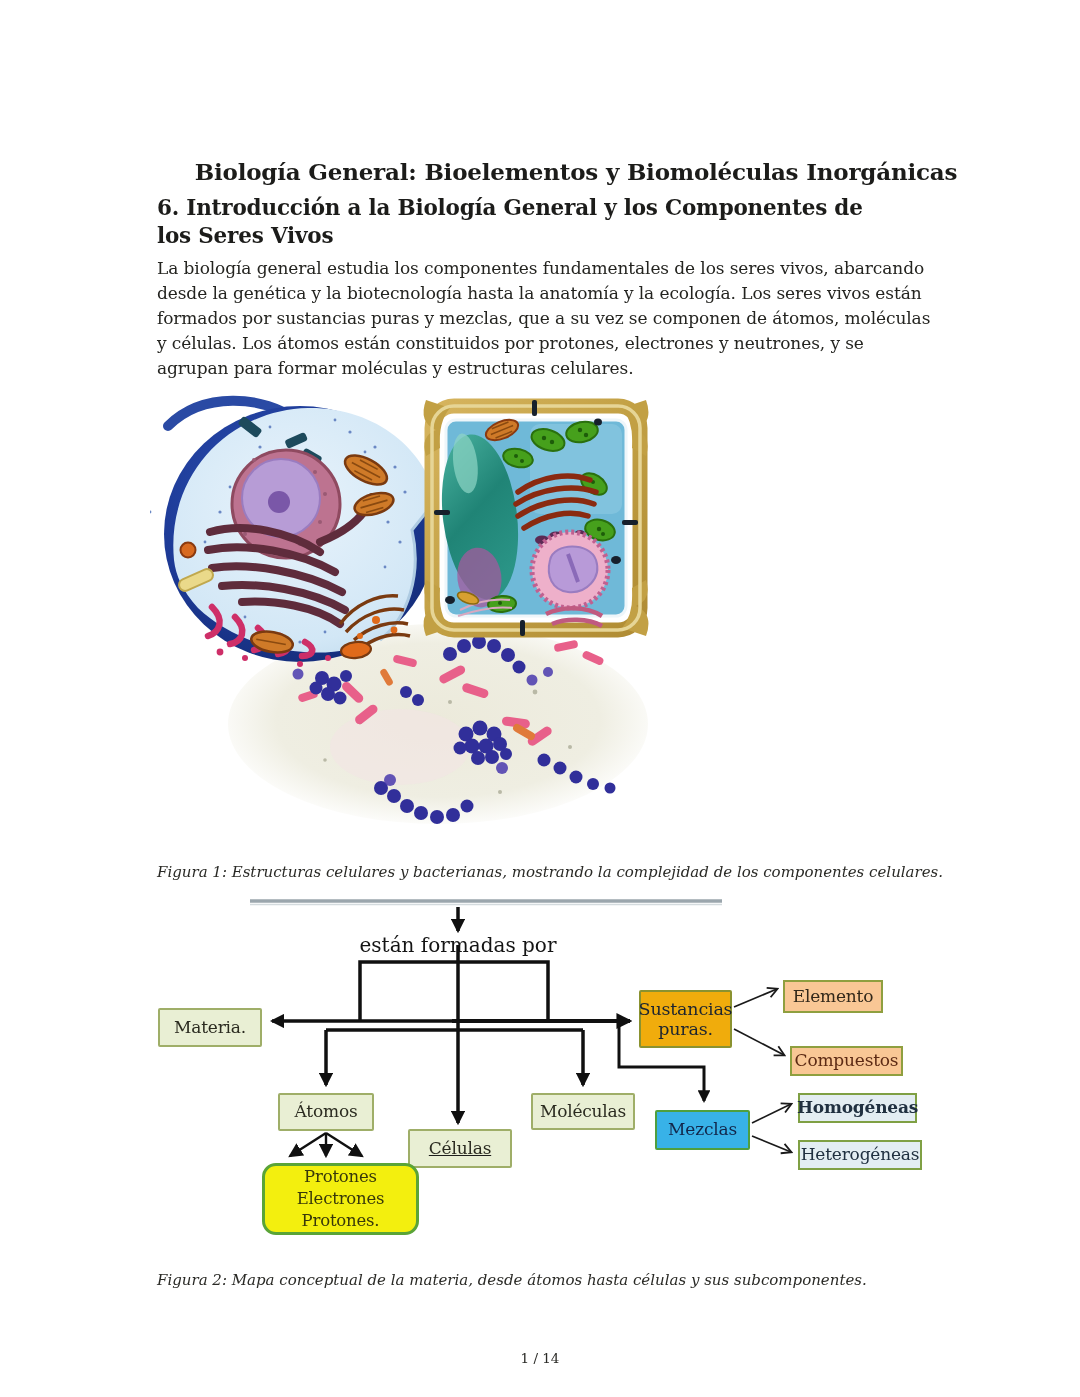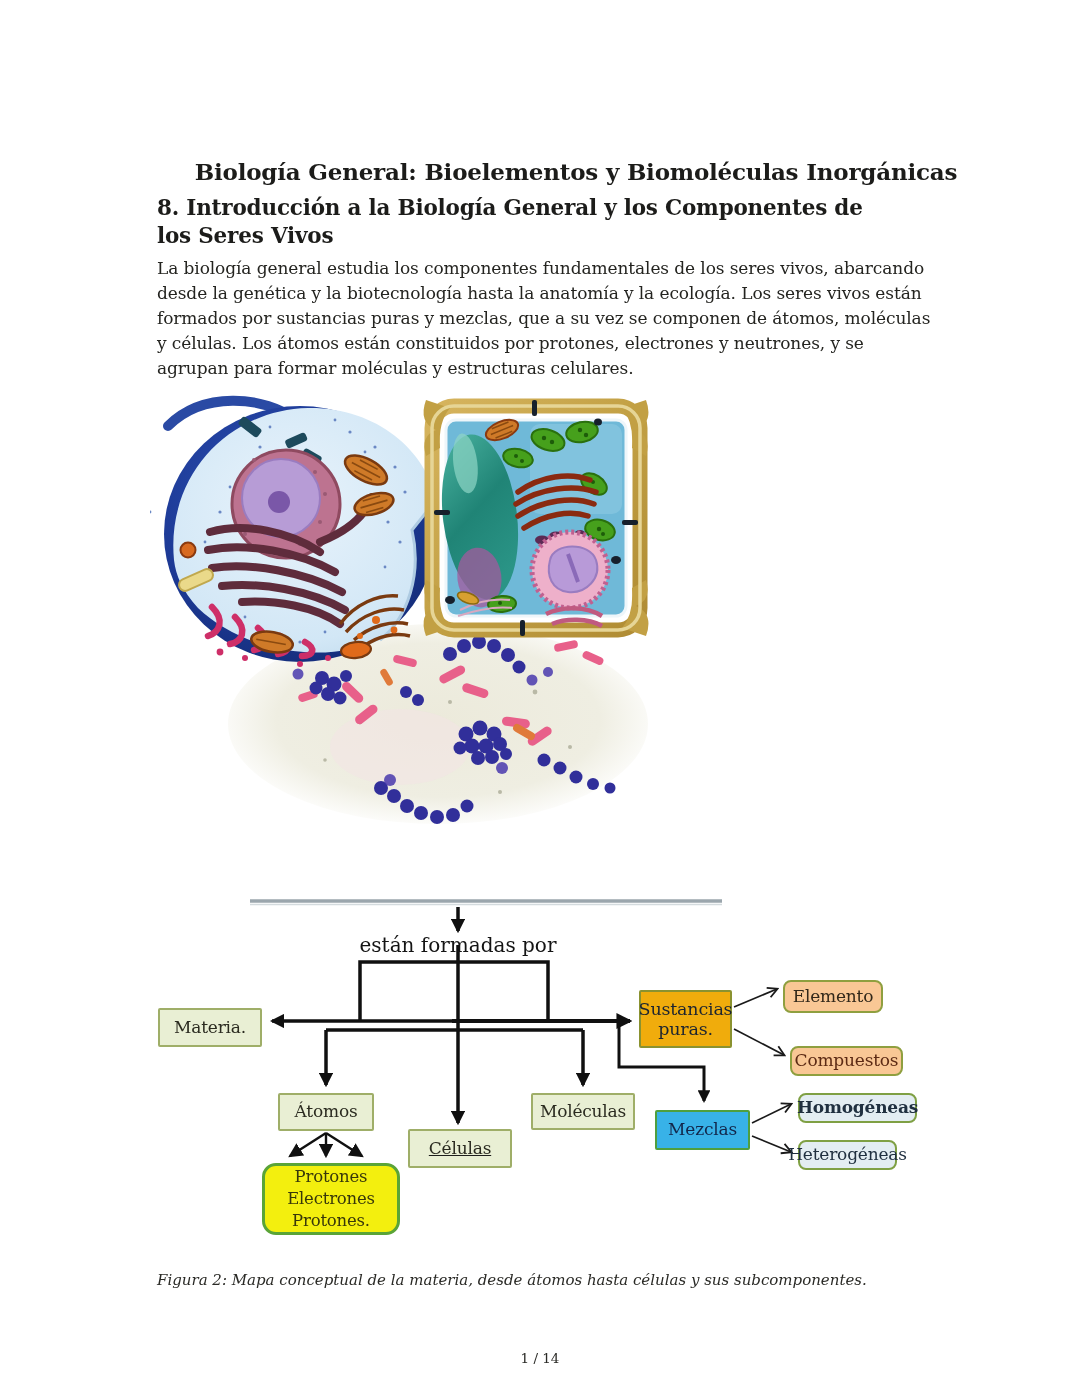--- a/index.html
+++ b/index.html
@@ -34,31 +34,31 @@
   .node{
     position:absolute;display:flex;align-items:center;justify-content:center;
     text-align:center;font-size:17px;line-height:1.15;box-sizing:border-box;
     letter-spacing:-0.2px;
   }
   .connector-label{
     position:absolute;left:188px;top:40px;width:240px;text-align:center;
     font-size:20px;color:#141414;letter-spacing:0px;
   }
   .sq{border-radius:2px;}
-  .rd{border-radius:8px;}
+  .rd{border-radius:0;}
   .rd-lg{border-radius:14px;}
 </style>
 </head>
 <body>
 
 <div class="page">
 
   <div class="abs doc-title">Biología General: Bioelementos y Biomoléculas Inorgánicas</div>
 
-  <div class="abs section-heading">8. Introducción a la Biología General y los Componentes de los Seres Vivos</div>
+  <div class="abs section-heading">6. Introducción a la Biología General y los Componentes de los Seres Vivos</div>
 
   <div class="abs body-par">La biología general estudia los componentes fundamentales de los seres vivos, abarcando desde la genética y la biotecnología hasta la anatomía y la ecología. Los seres vivos están formados por sustancias puras y mezclas, que a su vez se componen de átomos, moléculas y células. Los átomos están constituidos por protones, electrones y neutrones, y se agrupan para formar moléculas y estructuras celulares.</div>
 
   <div class="abs figure1">
     <svg width="500" height="468" viewBox="0 0 500 468">
       <defs>
         <radialGradient id="gBody" cx="40%" cy="35%" r="75%">
           <stop offset="0%" stop-color="#2d51b4"></stop>
             <stop offset="60%" stop-color="#1d3a96"></stop>
             <stop offset="100%" stop-color="#122a74"></stop>
@@ -361,20 +361,21 @@
             <rect x="472" y="128" width="16" height="5" rx="2"></rect>
             <rect x="370" y="228" width="5" height="16" rx="2"></rect>
             <ellipse cx="300" cy="208" rx="5" ry="4"></ellipse>
             <ellipse cx="466" cy="168" rx="5" ry="4"></ellipse>
             <ellipse cx="448" cy="30" rx="4" ry="3.5"></ellipse>
         </g>
       </g>
     </svg>
   </div>
 
+  <div class="abs fig-caption caption-1">Figura 1: Estructuras celulares y bacterianas, mostrando la complejidad de los componentes celulares.</div>
 
   <div class="abs diagram">
     <svg class="lines" viewBox="0 0 790 357">
       <defs>
         <marker id="mSolid" viewBox="0 0 10 10" refX="8.5" refY="5" markerWidth="4.2" markerHeight="4.2" orient="auto" markerUnits="strokeWidth">
           <path d="M0,0 L10,5 L0,10 Z" fill="#101010"></path>
         </marker>
         <marker id="mSolidSm" viewBox="0 0 10 10" refX="8.5" refY="5" markerWidth="6" markerHeight="6" orient="auto" markerUnits="strokeWidth">
           <path d="M0,0 L10,5 L0,10 Z" fill="#101010"></path>
         </marker>
@@ -440,24 +441,24 @@
     </div>
     <div class="node sq" style="left: 381px; top: 200px; width: 104px; height: 37px; border: 2px solid rgb(159, 174, 104); background-color: rgb(233, 239, 212);">
       <span style="color: rgb(43, 43, 32);">Moléculas</span>
     </div>
     <div class="node sq" style="left: 505px; top: 217px; width: 95px; height: 40px; border: 2.5px solid rgb(79, 159, 63); background-color: rgb(56, 178, 232);">
       <span style="color: rgb(18, 38, 74);">Mezclas</span>
     </div>
     <div class="node rd" style="left: 648px; top: 200px; width: 119px; height: 30px; border: 2px solid rgb(127, 160, 68); background-color: rgb(227, 237, 242); font-weight: bold;">
       <span style="color: rgb(32, 48, 64);">Homogéneas</span>
     </div>
-    <div class="node rd" style="left: 648px; top: 247px; width: 99px; height: 30px; border: 2px solid rgb(127, 160, 68); background-color: rgb(227, 237, 242);">
+    <div class="node rd" style="left: 648px; top: 247px; width: 124px; height: 30px; border: 2px solid rgb(127, 160, 68); background-color: rgb(227, 237, 242);">
       <span style="color: rgb(32, 48, 64);">Heterogéneas</span>
     </div>
-    <div class="node rd-lg" style="left: 112px; top: 270px; width: 138px; height: 72px; border: 3px solid rgb(90, 164, 55); font-size: 16.5px; line-height: 1.32; background-color: rgb(243, 239, 14);">
+    <div class="node rd-lg" style="left: 112px; top: 270px; width: 157px; height: 72px; border: 3px solid rgb(90, 164, 55); font-size: 16.5px; line-height: 1.32; background-color: rgb(243, 239, 14);">
       <span style="color: rgb(56, 56, 10);">
         <span style="display:block">Protones</span>
         <span style="display:block">Electrones</span>
         <span style="display:block">Protones.</span>
       </span>
     </div>
   </div>
 
   <div class="abs fig-caption caption-2">Figura 2: Mapa conceptual de la materia, desde átomos hasta células y sus subcomponentes.</div>
 

